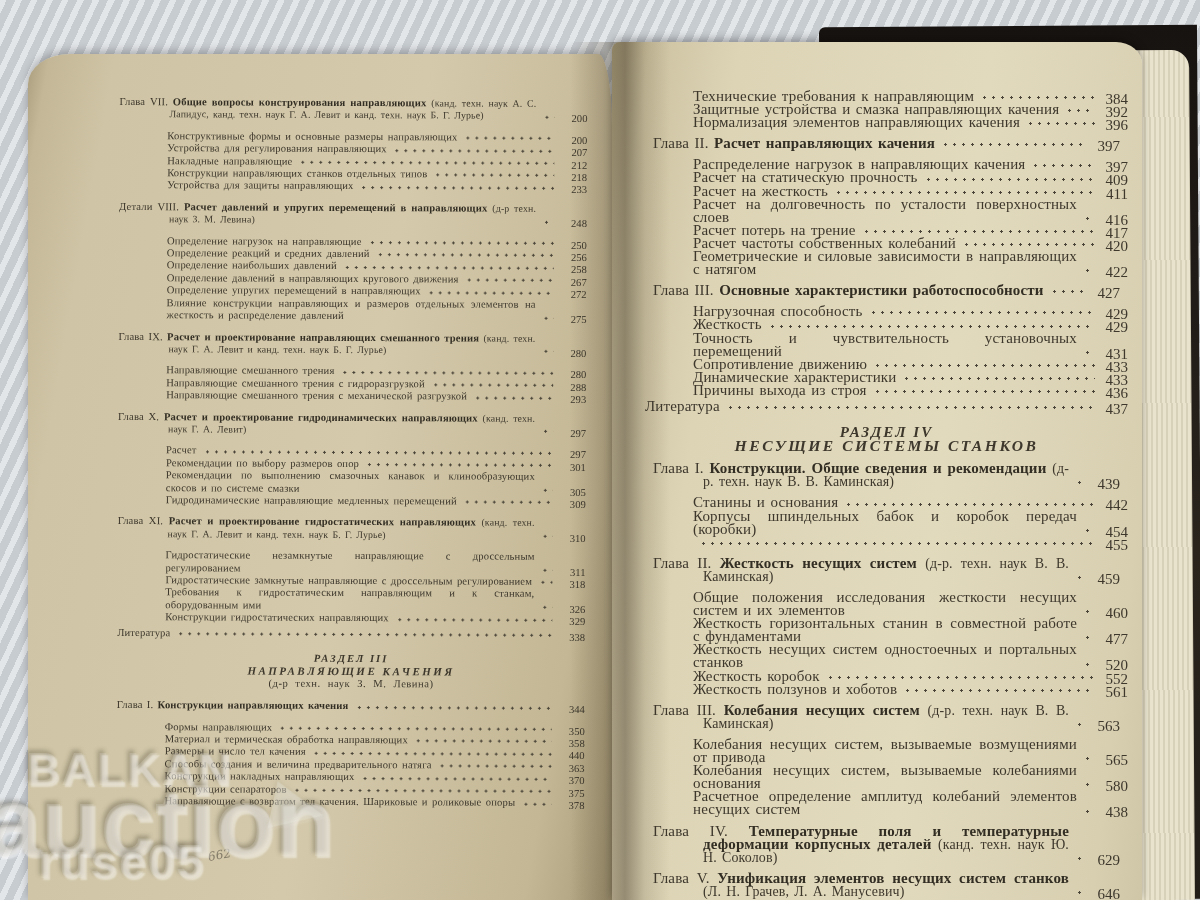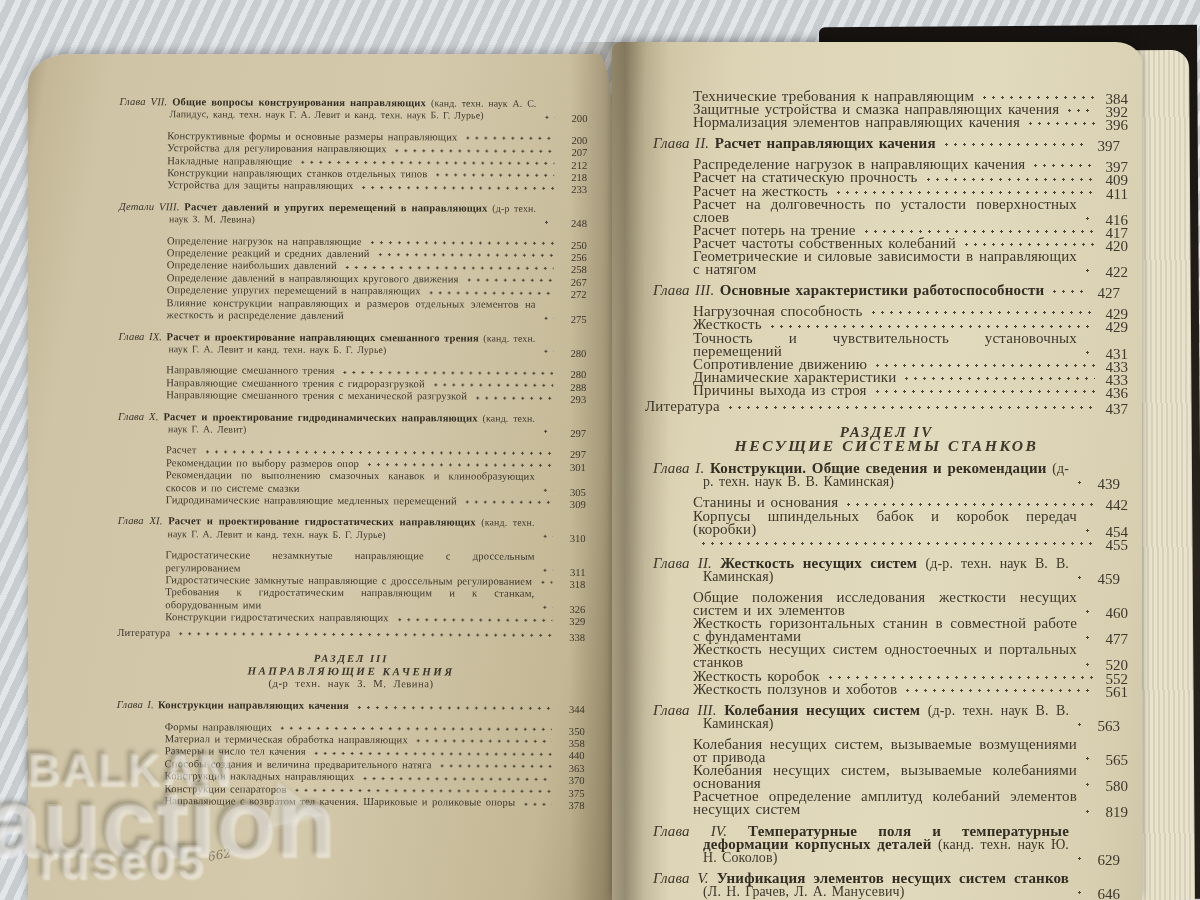--- a/index.html
+++ b/index.html
@@ -39,21 +39,21 @@
   }
   .toc{position:absolute;z-index:5;color:#3d372c;}
   .toc-left{left:118px;top:88px;width:468px;font-size:10.6px;line-height:12.4px;transform:rotate(0.25deg);}
   .toc-right{left:645px;top:90px;width:483px;font-size:15px;line-height:13.1px;}
   .toc-row{display:flex;align-items:flex-end;}
   .toc-text{flex:0 1 auto;text-align:justify;letter-spacing:0.15px;word-spacing:1.5px;}
   .sub{margin-left:48px;}
   .chapter{margin:9px 0;}
   .toc-right .chapter{margin:8px 8px;}
   .chapter .toc-text{padding-left:50px;text-indent:-50px;}
-  .ch-label{font-style:italic;}
+  .ch-label{}
   .ch-title{font-weight:bold;color:#332e24;}
   .ch-authors{font-size:0.93em;}
   .lit{margin-top:3px;}
   .lit .toc-text{}
   .leader{
     flex:1 0 12px;height:10px;margin:0 3px 1px 6px;align-self:flex-end;
     background-image:radial-gradient(circle,#4a4438 1px,rgba(0,0,0,0) 1.4px);
     background-size:9px 9px;background-repeat:repeat-x;background-position:0 bottom;
   }
   .pagenum{flex:0 0 30px;text-align:right;transform:translateY(3px);}
@@ -443,21 +443,21 @@
       <span class="pagenum">565</span>
     </div>
     <div class="toc-row sub">
       <div class="toc-text">Колебания несущих систем, вызываемые колебаниями основания</div>
       <span class="leader"></span>
       <span class="pagenum">580</span>
     </div>
     <div class="toc-row sub">
       <div class="toc-text">Расчетное определение амплитуд колебаний элементов несущих систем</div>
       <span class="leader"></span>
-      <span class="pagenum">819</span>
+      <span class="pagenum">438</span>
     </div>
     <div class="toc-row chapter">
       <div class="toc-text"><span class="ch-label">Глава IV.</span> <span class="ch-title">Температурные поля и температурные деформации корпусных деталей</span> <span class="ch-authors">(канд. техн. наук Ю. Н. Соколов)</span></div>
       <span class="leader"></span>
       <span class="pagenum">629</span>
     </div>
     <div class="toc-row chapter">
       <div class="toc-text"><span class="ch-label">Глава V.</span> <span class="ch-title">Унификация элементов несущих систем станков</span> <span class="ch-authors">(Л. Н. Грачев, Л. А. Манусевич)</span></div>
       <span class="leader"></span>
       <span class="pagenum">646</span>

